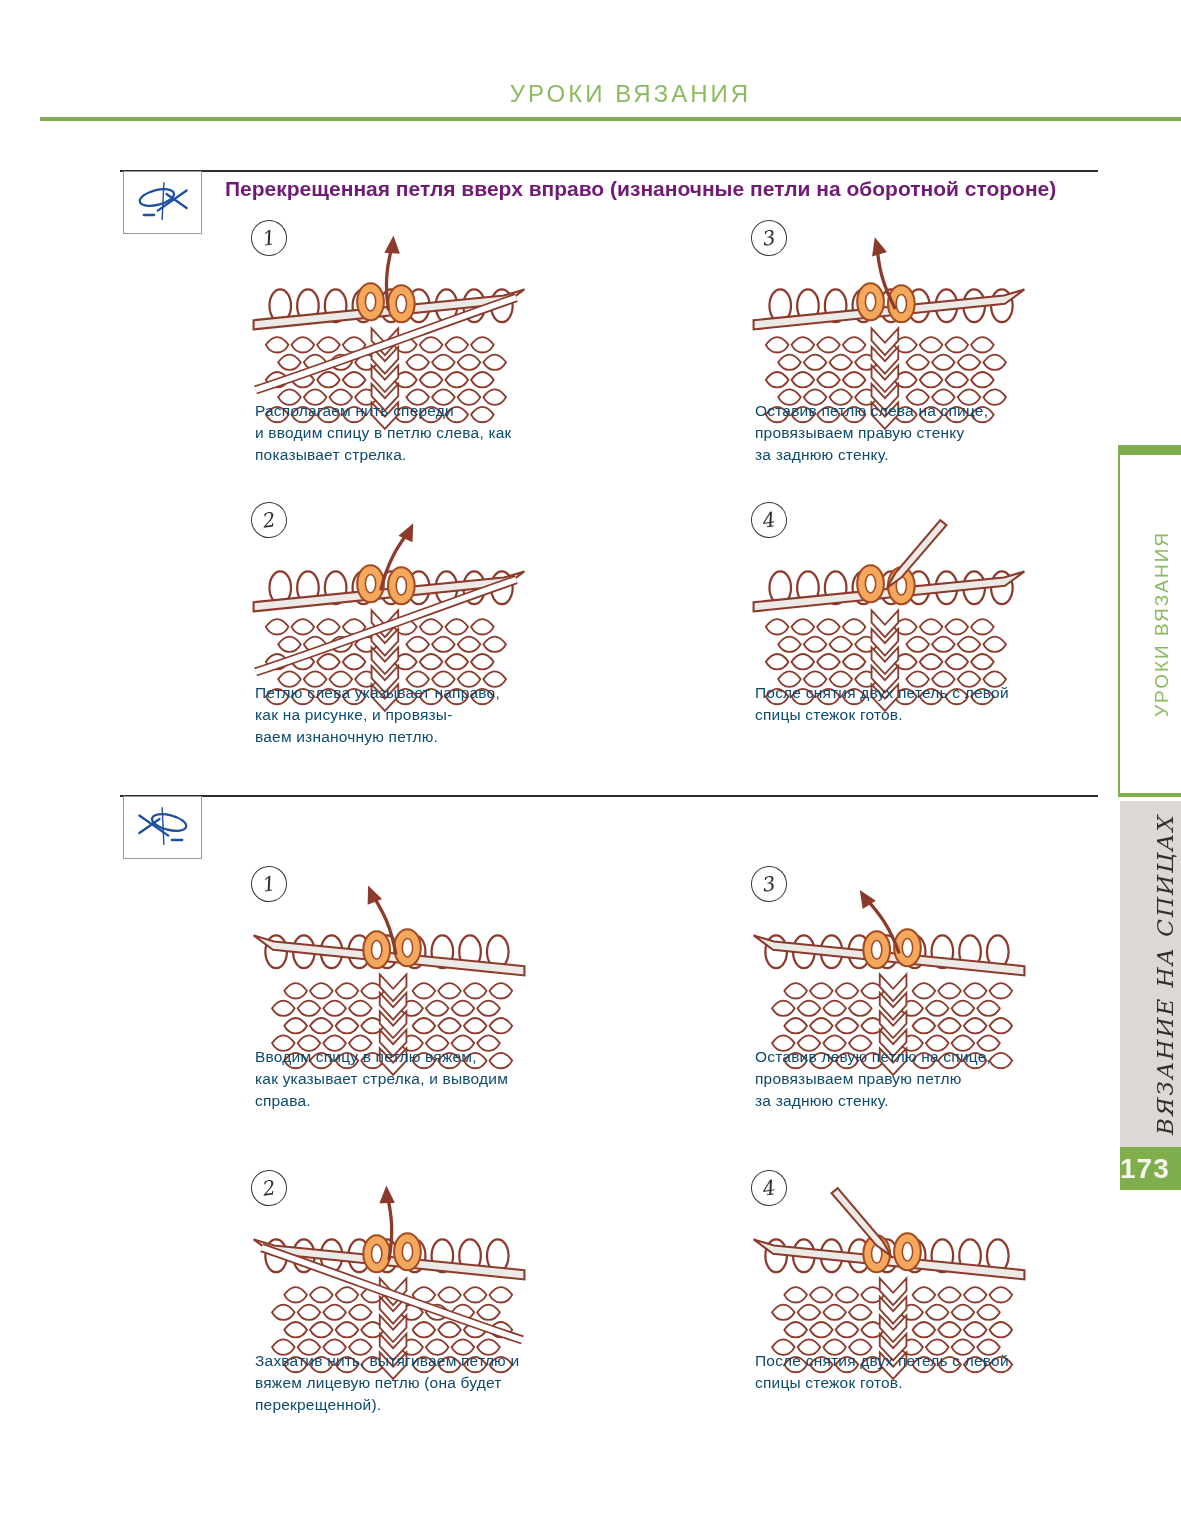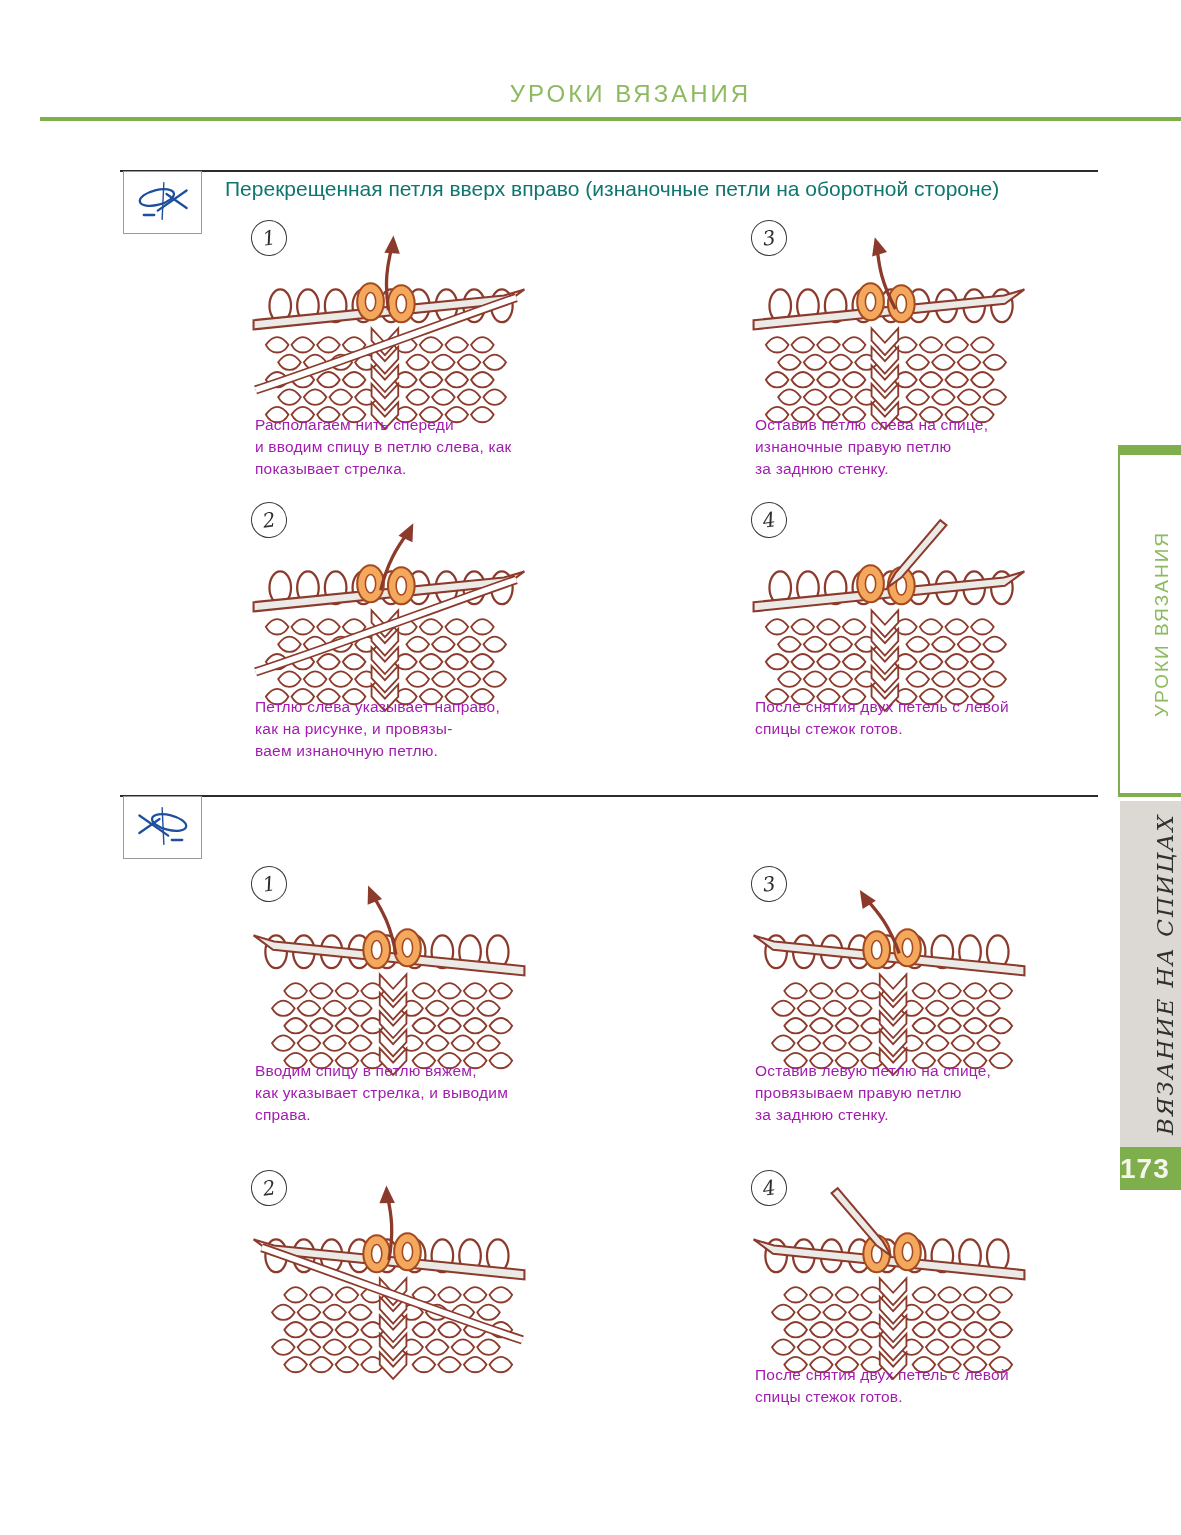--- a/index.html
+++ b/index.html
@@ -6,30 +6,30 @@
   .page{position:relative;width:1181px;height:1535px;background:#fff;overflow:hidden;
         font-family:"Liberation Sans",sans-serif;color:#1c1c1c;margin-left:40px;}
   
   .hdr-title{position:absolute;top:80px;left:0;width:100%;text-align:center;
              font-size:24px;letter-spacing:3px;color:#8cba5e;font-weight:normal;}
   .hdr-rule{position:absolute;top:117px;left:0;width:100%;height:4px;background:#7fae4c;}
   
   .sec-rule{position:absolute;left:80px;width:978px;height:2px;background:#2b2b2b;}
   .sym-box{position:absolute;left:83px;width:77px;height:61px;border:1px solid #9a9a9a;
            background:#fff;display:flex;align-items:center;justify-content:center;}
-  .sec-title{position:absolute;left:185px;width:880px;font-size:21px;font-weight:normal;color:#0f766e;}
+  .sec-title{position:absolute;left:185px;width:880px;font-size:21px;font-weight:bold;color:#701a75;}
   
   .step{position:absolute;width:330px;height:285px;}
   .num{position:absolute;left:16px;top:4px;width:34px;height:34px;border:1.6px solid #3c3c3c;
        border-radius:50%;display:flex;align-items:center;justify-content:center;
        font-family:"DejaVu Serif",serif;font-style:italic;font-size:20px;color:#2e2e2e;
        transform:rotate(-8deg);}
   .art{position:absolute;left:4px;top:18px;}
-  .cap{position:absolute;left:20px;top:198px;width:300px;font-size:15.5px;line-height:1.42;
-       color:#a21caf;white-space:pre-line;letter-spacing:0.2px;}
+  .cap{position:absolute;left:20px;top:184px;width:300px;font-size:15.5px;line-height:1.42;
+       color:#0c4a6e;white-space:pre-line;letter-spacing:0.2px;}
   
   .tab-lessons{position:absolute;left:1078px;top:445px;width:103px;height:352px;background:#fff;
                border-top:10px solid #7fae4c;border-left:2px solid #7fae4c;border-bottom:4px solid #7fae4c;
                box-sizing:border-box;}
   .tab-lessons .strip{position:absolute;right:0;top:0;width:9px;height:100%;background:#7fae4c;}
   .vtext{position:absolute;left:42%;top:50%;transform:translate(-50%,-50%) rotate(-90deg);
          white-space:nowrap;}
   .tab-lessons .vtext{font-size:19px;letter-spacing:2px;color:#8cba5e;}
   .tab-knitting{position:absolute;left:1080px;top:801px;width:90px;height:346px;background:#dcd9d4;}
   .tab-knitting .vtext{left:50%;font-family:"DejaVu Serif",serif;font-style:italic;
@@ -194,21 +194,21 @@
           <ellipse cx="128" cy="66" rx="13" ry="18" fill="#f3a85e" stroke="#a5491f" stroke-width="2"></ellipse>
       <ellipse cx="128" cy="66" rx="5" ry="9" fill="#fff" stroke="#a5491f" stroke-width="1.5"></ellipse>
       <ellipse cx="158" cy="68" rx="13" ry="18" fill="#f3a85e" stroke="#a5491f" stroke-width="2"></ellipse>
       <ellipse cx="158" cy="68" rx="5" ry="9" fill="#fff" stroke="#a5491f" stroke-width="1.5"></ellipse>
           <g transform="rotate(-24 146 54)">
           <path d="M 144 74 C 142 46 146 30 152 12" fill="none" stroke="#8c3a2b" stroke-width="3.2"></path>
           <path d="M 144 18 L 154 2 L 159 20 Z" fill="#8c3a2b"></path>
         </g>
         </svg></div>
     <div class="cap">Оставив петлю слева на спице,
-изнаночные правую петлю
+провязываем правую стенку
 за заднюю стенку.</div>
   </div>
   <div class="step" style="left:195px;top:498px">
     <div class="num">2</div>
     <div class="art"><svg viewBox="0 0 292 192" width="300" height="197" aria-hidden="true">
           <ellipse cx="40" cy="70" rx="10.5" ry="16" fill="#fff" stroke="#8c3a2b" stroke-width="2.2"></ellipse>
           <ellipse cx="67" cy="70" rx="10.5" ry="16" fill="#fff" stroke="#8c3a2b" stroke-width="2.2"></ellipse>
           <ellipse cx="94" cy="70" rx="10.5" ry="16" fill="#fff" stroke="#8c3a2b" stroke-width="2.2"></ellipse>
           <ellipse cx="121" cy="70" rx="10.5" ry="16" fill="#fff" stroke="#8c3a2b" stroke-width="2.2"></ellipse>
           <ellipse cx="148" cy="70" rx="10.5" ry="16" fill="#fff" stroke="#8c3a2b" stroke-width="2.2"></ellipse>
@@ -568,20 +568,23 @@
       <ellipse cx="158" cy="68" rx="13" ry="18" fill="#f3a85e" stroke="#a5491f" stroke-width="2"></ellipse>
       <ellipse cx="158" cy="68" rx="5" ry="9" fill="#fff" stroke="#a5491f" stroke-width="1.5"></ellipse>
             <path d="M 16 152 C 90 128 200 86 270 62" fill="none" stroke="#8c3a2b" stroke-width="9"></path>
         <path d="M 16 152 C 90 128 200 86 270 62" fill="none" stroke="#fff" stroke-width="5.5"></path>
             <g transform="rotate(-6 146 54)">
           <path d="M 144 74 C 142 46 146 30 152 12" fill="none" stroke="#8c3a2b" stroke-width="3.2"></path>
           <path d="M 144 18 L 154 2 L 159 20 Z" fill="#8c3a2b"></path>
         </g>
           </g>
         </svg></div>
+    <div class="cap">Захватив нить, вытягиваем петлю и
+вяжем лицевую петлю (она будет
+перекрещенной).</div>
   </div>
   <div class="step" style="left:695px;top:1166px">
     <div class="num">4</div>
     <div class="art"><svg viewBox="0 0 292 192" width="300" height="197" aria-hidden="true">
           <g transform="translate(292,0) scale(-1,1)">
             <ellipse cx="40" cy="70" rx="10.5" ry="16" fill="#fff" stroke="#8c3a2b" stroke-width="2.2"></ellipse>
             <ellipse cx="67" cy="70" rx="10.5" ry="16" fill="#fff" stroke="#8c3a2b" stroke-width="2.2"></ellipse>
             <ellipse cx="94" cy="70" rx="10.5" ry="16" fill="#fff" stroke="#8c3a2b" stroke-width="2.2"></ellipse>
             <ellipse cx="121" cy="70" rx="10.5" ry="16" fill="#fff" stroke="#8c3a2b" stroke-width="2.2"></ellipse>
             <ellipse cx="148" cy="70" rx="10.5" ry="16" fill="#fff" stroke="#8c3a2b" stroke-width="2.2"></ellipse>

